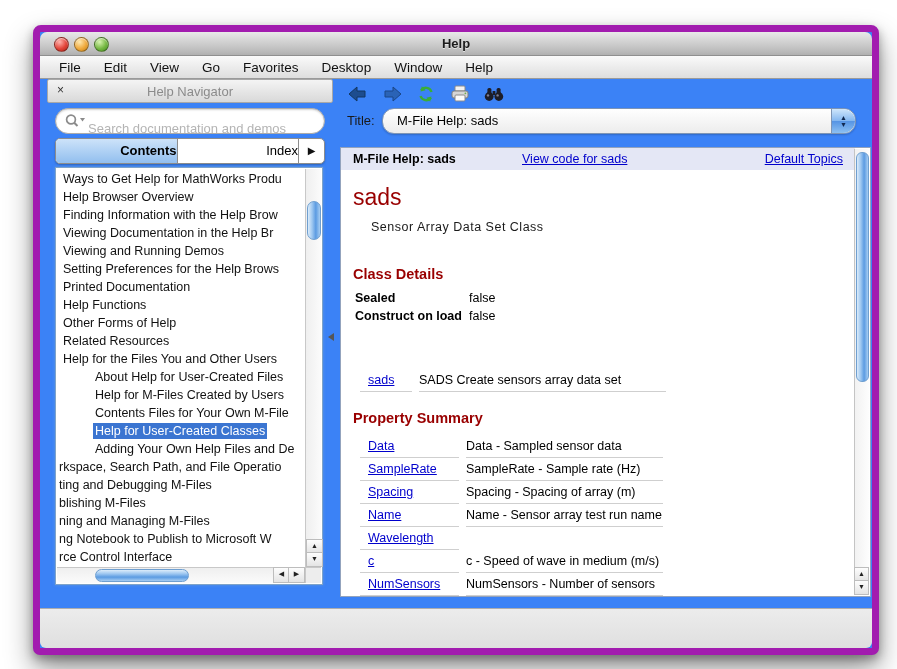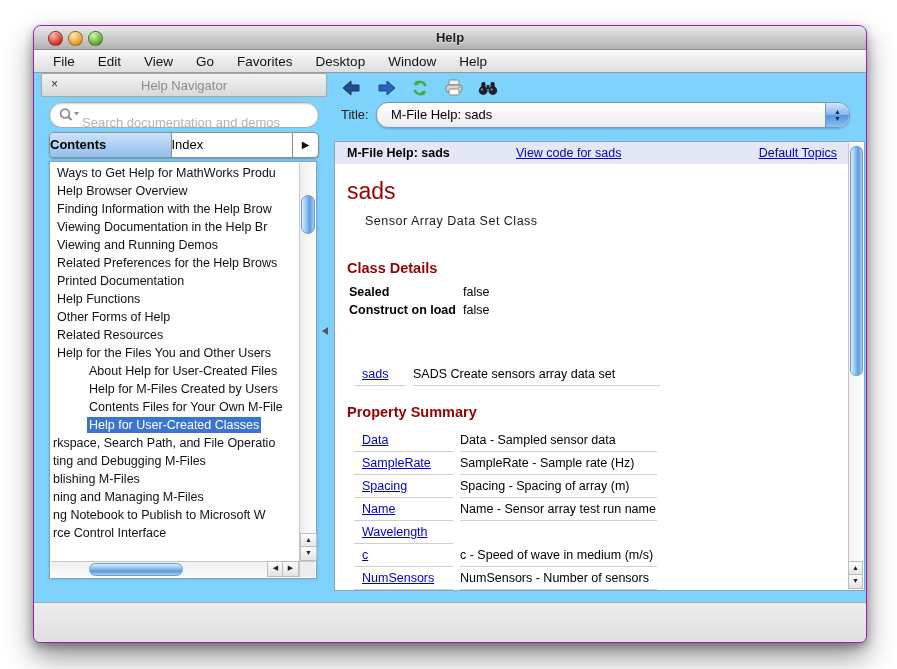--- a/index.html
+++ b/index.html
@@ -1,21 +1,21 @@
 <!DOCTYPE html>
 <html><head>
 <meta charset="utf-8">
 <style>
   html,body{margin:0;padding:0;background:#ffffff;}
   .screen{position:relative;width:897px;height:669px;background:#fff;overflow:hidden;
           font-family:"Liberation Sans",sans-serif;-webkit-font-smoothing:antialiased;}
   
   .window{position:absolute;left:33px;top:25px;width:832px;height:616px;
-          border:1px solid #a21caf;border-radius:8px 8px 7px 7px;
-          background:#7dd3fc;
+          border:7px solid #a21caf;border-radius:8px 8px 7px 7px;
+          background:#3b82f6;
           box-shadow:0 14px 28px rgba(0,0,0,.42),0 4px 10px rgba(0,0,0,.30);}
   .titlebar{position:absolute;left:0;top:0;right:0;height:23px;
             background:linear-gradient(#e9e9e9,#bdbdbd 80%,#b0b0b0);
             border-bottom:1px solid #8f8f8f;border-radius:7px 7px 0 0;}
   .titlebar-title{position:absolute;left:0;right:0;top:4px;text-align:center;
                   font-size:13px;font-weight:bold;color:#1c1c1c;text-shadow:0 1px 0 rgba(255,255,255,.6);}
   .light{position:absolute;top:5px;width:13px;height:13px;border-radius:50%;
          border:1px solid rgba(0,0,0,.35);box-shadow:inset 0 1px 1px rgba(255,255,255,.6);}
   .light.red{left:14px;background:radial-gradient(circle at 35% 30%,#ffb3ad,#e2453a 55%,#a91d10);}
   .light.yellow{left:34px;background:radial-gradient(circle at 35% 30%,#ffe9b0,#efa93d 55%,#c07c0e);}
@@ -32,21 +32,21 @@
               background:linear-gradient(#f4f4f4,#d9d9d9);border:1px solid #a8a8a8;
               border-radius:2px;}
   .nav-close{position:absolute;left:9px;top:3px;font-size:12px;color:#333;}
   .nav-title{position:absolute;left:0;right:0;top:4px;text-align:center;font-size:13px;color:#8b8b8b;}
   .search-field{position:absolute;left:15px;top:76px;width:268px;height:24px;background:#fff;
                 border:1px solid #ababab;border-radius:13px;box-shadow:inset 0 1px 2px rgba(0,0,0,.18);}
   .search-icon-wrap{position:absolute;left:8px;top:4px;}
   .search-placeholder{position:absolute;left:32px;top:12px;font-size:13px;color:#b4b4b4;white-space:nowrap;}
   .tabs{position:absolute;left:15px;top:106px;width:268px;height:24px;border:1px solid #8d8d8d;
         border-radius:5px;background:#fff;display:flex;box-shadow:0 1px 2px rgba(0,0,0,.25);overflow:hidden;}
-  .tab{flex:1;text-align:left;font-size:13px;line-height:24px;color:#000;}
+  .tab{flex:1;text-align:right;font-size:13px;line-height:24px;color:#000;}
   .tab.selected{background:linear-gradient(#cde3f9,#92bfef);font-weight:bold;}
   .tab + .tab{border-left:1px solid #8d8d8d;}
   .tab-arrow{width:25px;border-left:1px solid #8d8d8d;text-align:center;line-height:24px;font-size:10px;color:#111;}
   .tree{position:absolute;left:15px;top:135px;width:266px;height:416px;background:#fff;
         border:1px solid #7ea3c9;box-shadow:0 0 3px rgba(110,160,210,.7);}
   .tree-items{position:absolute;left:1px;top:2px;right:17px;bottom:18px;overflow:hidden;}
   .tree-item{height:18px;line-height:18px;font-size:12.5px;color:#111;white-space:nowrap;overflow:hidden;}
   .tree-item .hl{padding:1px 2px;}
   .tree-item.selected .hl{background:#3b75d1;color:#fff;}
   .vscroll{position:absolute;top:1px;right:1px;width:15px;bottom:17px;
@@ -148,30 +148,31 @@
       <div class="tab-arrow">▶</div>
     </div>
 
     <div class="tree">
       <div class="tree-items">
           <div class="tree-item" style="padding-left: 4px;"><span class="hl">Ways to Get Help for MathWorks Produ</span></div>
           <div class="tree-item" style="padding-left: 4px;"><span class="hl">Help Browser Overview</span></div>
           <div class="tree-item" style="padding-left: 4px;"><span class="hl">Finding Information with the Help Brow</span></div>
           <div class="tree-item" style="padding-left: 4px;"><span class="hl">Viewing Documentation in the Help Br</span></div>
           <div class="tree-item" style="padding-left: 4px;"><span class="hl">Viewing and Running Demos</span></div>
-          <div class="tree-item" style="padding-left: 4px;"><span class="hl">Related Preferences for the Help Brows</span></div>
+          <div class="tree-item" style="padding-left: 4px;"><span class="hl">Setting Preferences for the Help Brows</span></div>
           <div class="tree-item" style="padding-left: 4px;"><span class="hl">Printed Documentation</span></div>
           <div class="tree-item" style="padding-left: 4px;"><span class="hl">Help Functions</span></div>
           <div class="tree-item" style="padding-left: 4px;"><span class="hl">Other Forms of Help</span></div>
           <div class="tree-item" style="padding-left: 4px;"><span class="hl">Related Resources</span></div>
           <div class="tree-item" style="padding-left: 4px;"><span class="hl">Help for the Files You and Other Users</span></div>
           <div class="tree-item" style="padding-left: 36px;"><span class="hl">About Help for User-Created Files</span></div>
           <div class="tree-item" style="padding-left: 36px;"><span class="hl">Help for M-Files Created by Users</span></div>
           <div class="tree-item" style="padding-left: 36px;"><span class="hl">Contents Files for Your Own M-File</span></div>
           <div class="tree-item selected" style="padding-left: 36px;"><span class="hl">Help for User-Created Classes</span></div>
+          <div class="tree-item" style="padding-left: 36px;"><span class="hl">Adding Your Own Help Files and De</span></div>
           <div class="tree-item" style="padding-left: 0px;"><span class="hl">rkspace, Search Path, and File Operatio</span></div>
           <div class="tree-item" style="padding-left: 0px;"><span class="hl">ting and Debugging M-Files</span></div>
           <div class="tree-item" style="padding-left: 0px;"><span class="hl">blishing M-Files</span></div>
           <div class="tree-item" style="padding-left: 0px;"><span class="hl">ning and Managing M-Files</span></div>
           <div class="tree-item" style="padding-left: 0px;"><span class="hl">ng Notebook to Publish to Microsoft W</span></div>
           <div class="tree-item" style="padding-left: 0px;"><span class="hl">rce Control Interface</span></div>
         </div>
       <div class="vscroll">
         <div class="vthumb" style="top:32px;height:37px;"></div>
         <div class="scroll-btn" style="left:0;bottom:13px;">▲</div>

